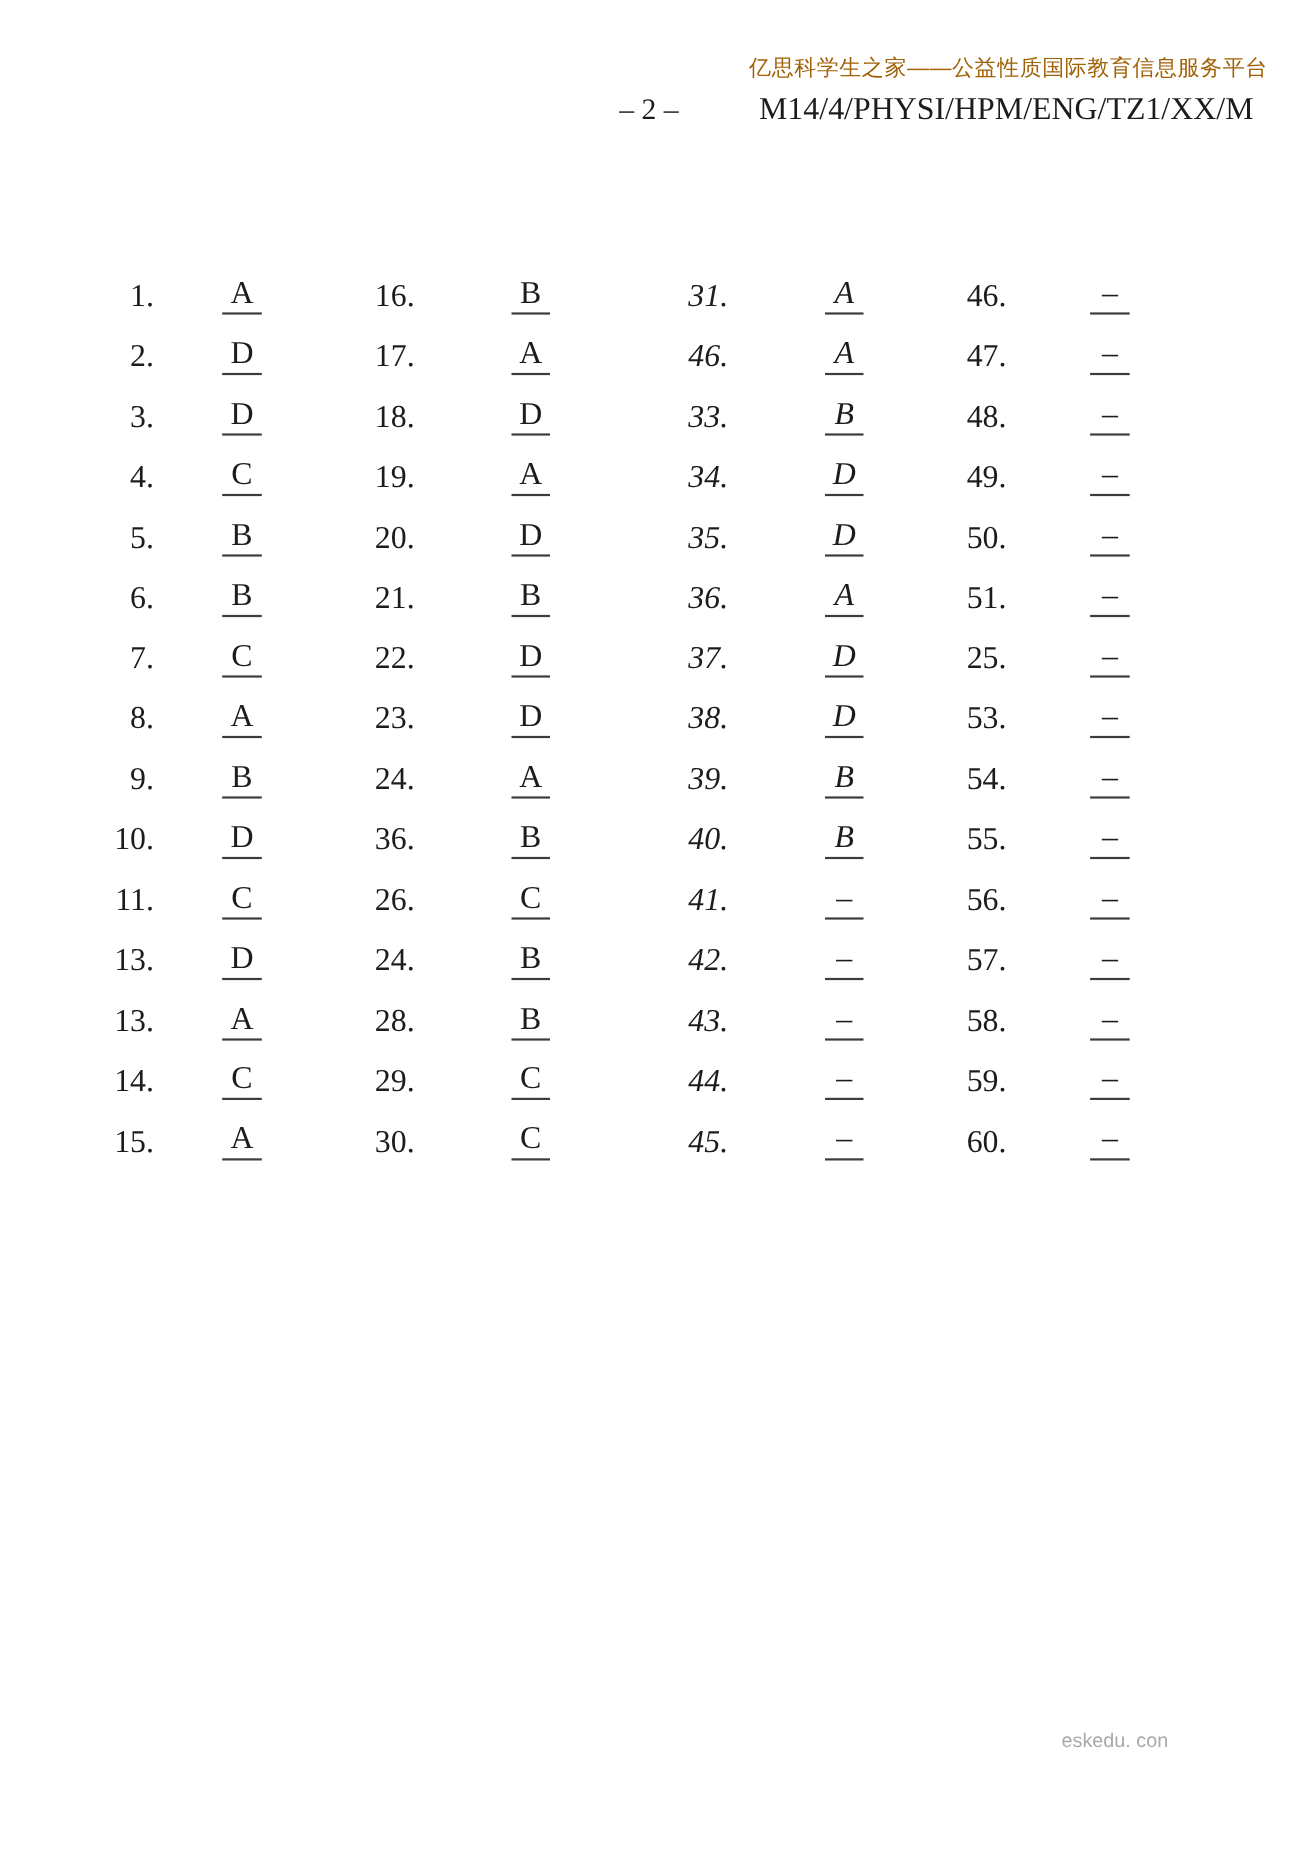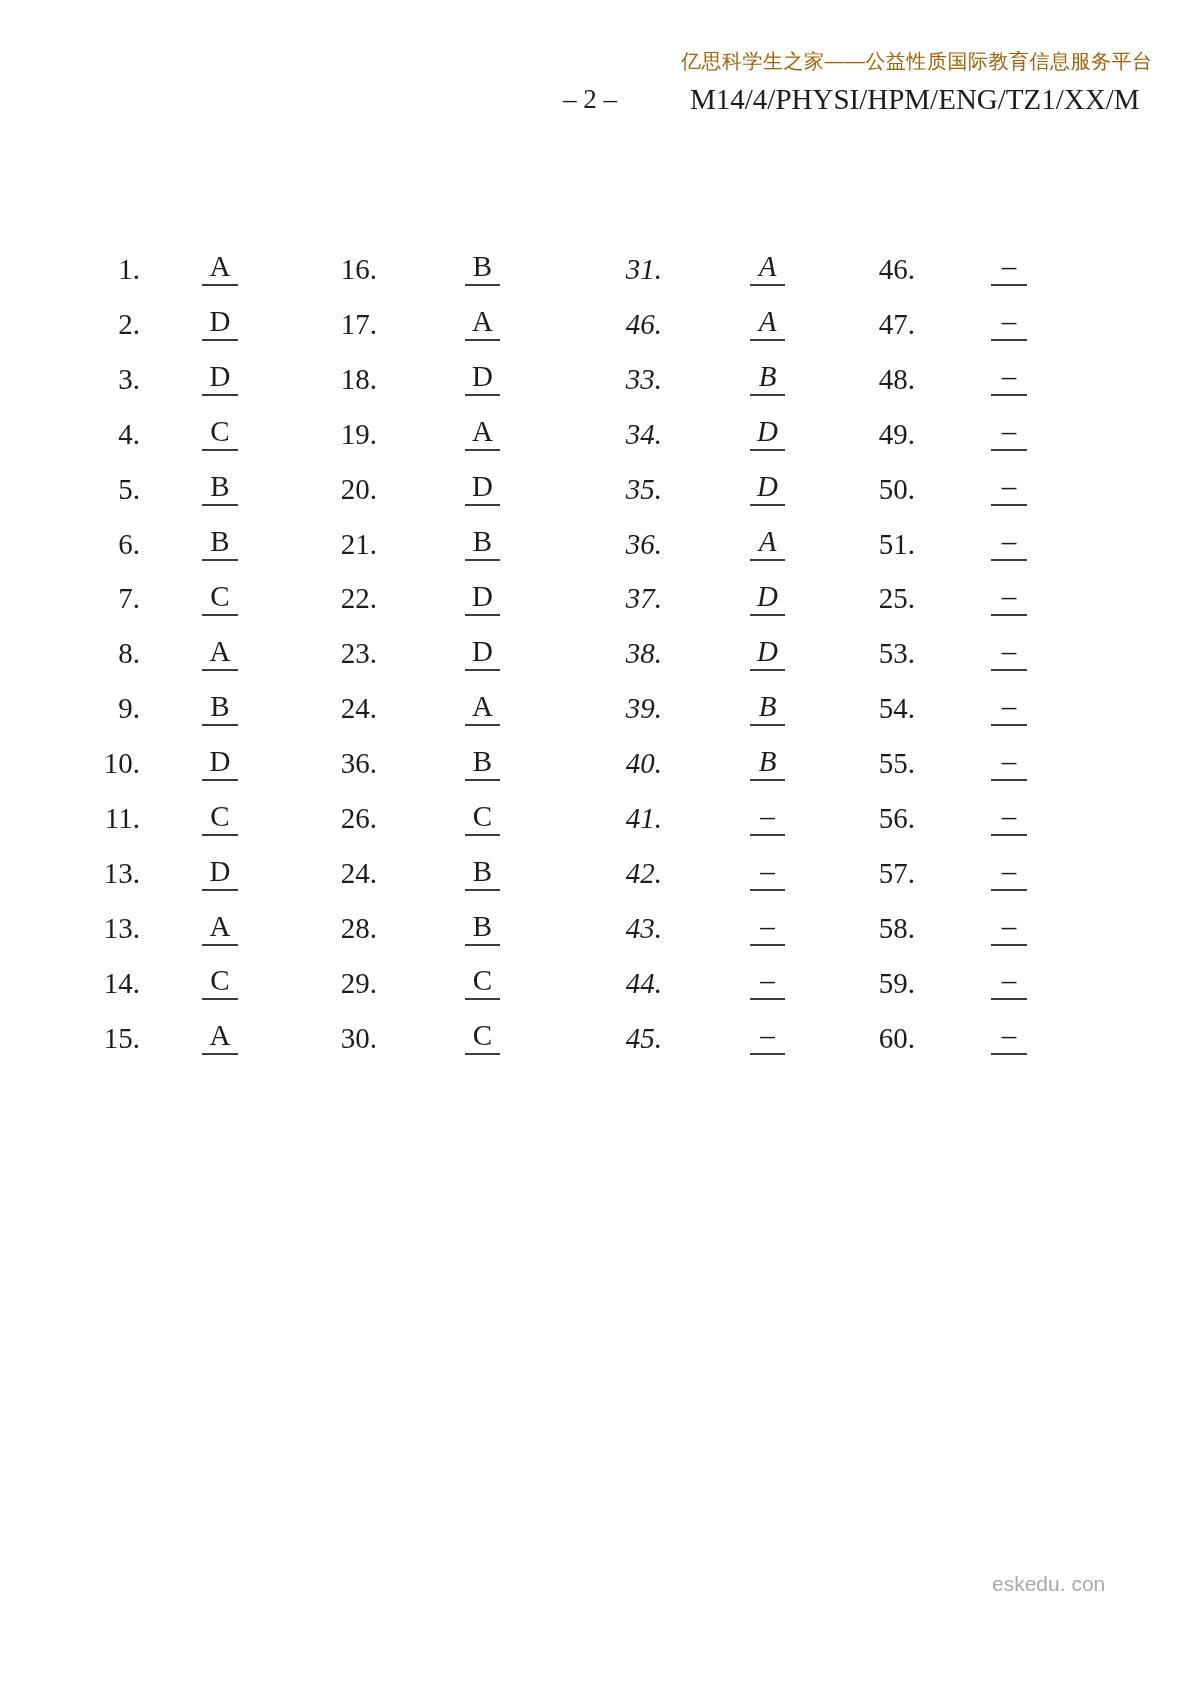--- a/index.html
+++ b/index.html
@@ -42,23 +42,23 @@
     padding-bottom:3px;
     margin-left:var(--ans-gap,90px);
   }
   .col-1{left:30px;--ans-gap:62px;}
   .col-2{left:270px;font-family:Liberation Serif, serif;--ans-gap:88px;}
   .col-3{left:555px;font-style:italic;--ans-gap:88px;}
   .col-4{left:805px;--ans-gap:76px;}
   .col-1 .ans{--x:0;}
   
   .watermark{
-    position:absolute;left:992px;top:1572px;
+    position:absolute;left:965px;top:1572px;
     font-family:"Liberation Sans","DejaVu Sans",sans-serif;
-    font-size:21px;color:#a9a9a9;white-space:nowrap;
+    font-size:18px;color:#a9a9a9;white-space:nowrap;
   }
 </style>
 </head>
 <body>
 
 <div class="site-banner">亿思科学生之家——公益性质国际教育信息服务平台</div>
 <div class="page-number">– 2 –</div>
 <div class="paper-code">M14/4/PHYSI/HPM/ENG/TZ1/XX/M</div>
 
 <div class="answer-col col-1">

